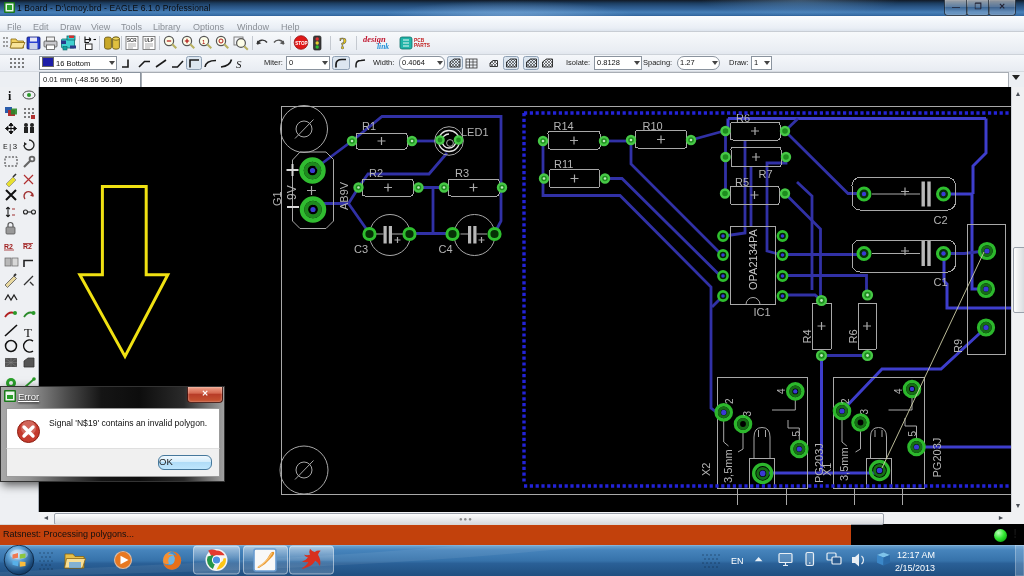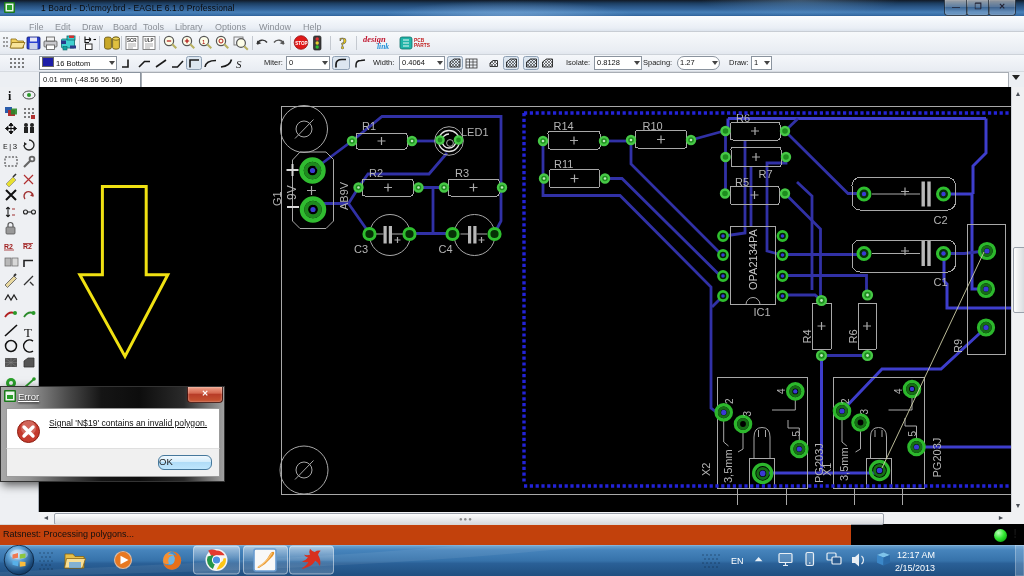--- a/index.html
+++ b/index.html
@@ -1,25 +1,25 @@
 <!DOCTYPE html>
 <html><head><meta charset="utf-8">
 <style>
 html,body{margin:0;padding:0;}
 body{width:1024px;height:576px;position:relative;overflow:hidden;font-family:"Liberation Sans",sans-serif;background:#000;}
 .abs{position:absolute;}
 
 #titlebar{left:0;top:0;width:1024px;height:16px;background:linear-gradient(180deg,#121a26 0%,#1c3d60 20%,#2a5585 42%,#336499 58%,#4780b8 76%,#3a70a8 92%,#2f619a 100%);}
 #titlebar .ticon{left:4px;top:2px;width:11px;height:11px;}
-#titletext{left:17px;top:2.5px;font-size:8.5px;color:#0a0a0a;letter-spacing:.1px;margin-left:24px;}
+#titletext{left:17px;top:2.5px;font-size:8.5px;color:#0a0a0a;letter-spacing:.1px;}
 .wbtn{top:0px;height:15px;border:1px solid rgba(20,30,40,.75);border-top:none;border-radius:0 0 4px 4px;background:linear-gradient(180deg,rgba(255,255,255,.6),rgba(190,205,220,.35) 45%,rgba(120,150,180,.25) 50%,rgba(170,195,220,.45));box-shadow:inset 0 0 1px rgba(255,255,255,.8);}
 .wglyph{color:#223;font-size:8px;line-height:14px;text-align:center;font-weight:bold;}
 
 #menubar{left:0;top:16px;width:1024px;height:15px;background:linear-gradient(180deg,#fafcfe,#e9eef5 80%,#dde4ed);border-bottom:1px solid #c8cdd4;}
-.mitem{top:6px;font-size:9px;color:#8a8f96;margin-left:22px;}
+.mitem{top:6px;font-size:9px;color:#8a8f96;}
 
 #toolbar1{left:0;top:32px;width:1024px;height:22px;background:linear-gradient(180deg,#f7f9fb,#e9edf3 85%,#e2e7ee);border-bottom:1px solid #cdd2d9;}
 #toolbar2{left:0;top:55px;width:1024px;height:16px;background:linear-gradient(180deg,#f5f7fa,#e8ecf2);border-bottom:1px solid #d6dae0;}
 #coordbar{left:0;top:72px;width:1024px;height:15px;background:#eceff3;}
 .combo{background:#fff;border:1px solid #8a939e;font-size:7.5px;color:#111;line-height:12px;padding-left:2px;position:absolute;height:12px;}
 .combo .arr{position:absolute;right:1px;top:4px;width:0;height:0;border-left:3px solid transparent;border-right:3px solid transparent;border-top:4px solid #444;}
 .tlabel{position:absolute;font-size:7.5px;color:#222;top:3px;}
 
 #palette{left:0;top:87px;width:38px;height:425px;background:#eef0f3;border-right:1px solid #aab0b8;}
 #canvas{left:39px;top:87px;width:972px;height:425px;background:#000;overflow:hidden;}
@@ -32,21 +32,21 @@
 #statusbar{left:0;top:524px;width:815px;height:21px;background:#c2410c;border-top:1px solid #d8d8d8;padding-left:36px;}
 #statustext{left:3px;top:4px;font-size:9px;color:#111;}
 
 #taskbar{left:0;top:545px;width:1024px;height:33px;background:linear-gradient(180deg,#71a7d2 0%,#4684bc 15%,#3672aa 48%,#2a6097 56%,#1d4c7c 100%);}
 
 #dialog{left:0px;top:386px;width:223px;height:94px;box-shadow:2px 3px 9px rgba(0,0,0,.65);border:1px solid #333;background:linear-gradient(90deg,#a8a8a8 0%,#909090 13%,#4a4a4a 30%,#151515 45%,#0d0d0d 62%,#2a2a2a 82%,#757575 93%,#a0a0a0 100%);}
 #dlgcontent{left:5px;top:21px;width:212px;height:40px;background:#ffffff;border:1px solid #9b9b9b;border-bottom:none;}
 #dlgfooter{left:5px;top:61px;width:212px;height:27px;background:#f0f0f0;border:1px solid #9b9b9b;border-top:1px solid #dfdfdf;}
 #dlgtitle{left:17px;top:4px;font-size:9.5px;color:#fff;text-shadow:0 1px 2px #000;text-decoration:underline;}
 #dlgclose{left:186px;top:0px;width:34px;height:15px;border:1px solid rgba(40,10,10,.8);border-top:none;border-radius:0 0 4px 4px;background:linear-gradient(180deg,#f0a088,#d66a52 40%,#b83d28 50%,#c4502f 90%);color:#fff;font-size:8px;font-weight:bold;text-align:center;line-height:13px;box-shadow:inset 0 0 2px rgba(255,255,255,.7);}
-#dlgtext{left:42px;top:9px;font-size:8.6px;color:#111;text-decoration:underline;}
+#dlgtext{left:42px;top:9px;font-size:8.6px;color:#111;}
 #okbtn{left:151px;top:6px;width:52px;height:13px;border:1px solid #45789c;border-radius:6px;background:linear-gradient(180deg,#f1f8fd 0%,#d3edfc 45%,#b0dcf7 50%,#bee6fd 100%);font-size:9.5px;color:#1c1c1c;text-align:left;line-height:12px;}
 </style></head>
 <body>
 
 <div class="abs" id="titlebar">
   <svg class="abs ticon" viewBox="0 0 11 11">
       <rect x="0" y="0" width="11" height="11" rx="1" fill="#1a7a1a"></rect>
       <rect x="1.5" y="1.5" width="8" height="8" fill="#e8f5e8"></rect>
       <rect x="3" y="3" width="5" height="5" fill="#2aa02a"></rect>
     </svg>
@@ -61,21 +61,21 @@
     </div>
   <div class="abs wbtn" style="left:988px;width:26px;background:linear-gradient(180deg,rgba(255,255,255,.55),rgba(200,200,210,.3) 45%,rgba(130,140,160,.25) 50%,rgba(180,190,210,.4));">
       <div class="wglyph">✕</div>
     </div>
 </div>
 
 <div class="abs" id="menubar">
   <div class="abs mitem" style="left:7px;">File</div>
   <div class="abs mitem" style="left:33px;">Edit</div>
   <div class="abs mitem" style="left:60px;">Draw</div>
-  <div class="abs mitem" style="left:91px;">Board</div>
+  <div class="abs mitem" style="left:91px;">View</div>
   <div class="abs mitem" style="left:121px;">Tools</div>
   <div class="abs mitem" style="left:153px;">Library</div>
   <div class="abs mitem" style="left:193px;">Options</div>
   <div class="abs mitem" style="left:237px;">Window</div>
   <div class="abs mitem" style="left:281px;">Help</div>
 </div>
 
 <div class="abs" id="toolbar1">
     <svg class="abs" style="left:0;top:0" width="1024" height="22" id="tb1svg">
 <g fill="#777">
@@ -210,21 +210,21 @@
 <text x="116" y="11.5" font-size="11" font-style="italic" font-family="Liberation Serif" fill="#1a1a1a">S</text>
 </svg>
   <div class="tlabel" style="left:264px;">Miter:</div>
   <div class="combo" style="left:286px;top:1px;width:40px;">0<div class="arr"></div></div>
   <svg class="abs" style="left:332px;top:1px" width="42" height="14" id="arcsvg">
 <rect x="0.5" y="0.5" width="17" height="13" rx="2" fill="#dce6f0" stroke="#8ea0b4"></rect>
 <path d="M4 11.5 V8.5 Q4 3.5 10 3.5 H14" stroke="#1a1a1a" stroke-width="1.7" fill="none"></path>
 <path d="M24 11.5 V9 Q24 4.5 29 4.5 L33 4" stroke="#1a1a1a" stroke-width="1.5" fill="none"></path>
 </svg>
   <div class="tlabel" style="left:373px;">Width:</div>
-  <div class="combo" style="left:399px;top:1px;width:42px;">0.4064<div class="arr"></div></div>
+  <div class="combo" style="left:399px;top:1px;width:42px;border-radius:6px;">0.4064<div class="arr"></div></div>
   <svg class="abs" style="left:447px;top:1px" width="115" height="14" id="hatchsvg">
 <defs>
 <pattern id="ht" width="3" height="3" patternUnits="userSpaceOnUse">
           <path d="M0 3 L3 0 M0 0 L3 3" stroke="#333" stroke-width="0.6"></path>
         </pattern>
 </defs>
 <rect x="0.5" y="0.5" width="15" height="13" rx="2" fill="#dce6f0" stroke="#8ea0b4"></rect>
 <path d="M3 11 V6 L7 3 H13 V11 Z" fill="url(#ht)" stroke="#222" stroke-width="0.9"></path>
 <g fill="#333">
         <rect x="19" y="3" width="11" height="9" fill="none" stroke="#333" stroke-width="0.8"></rect>

